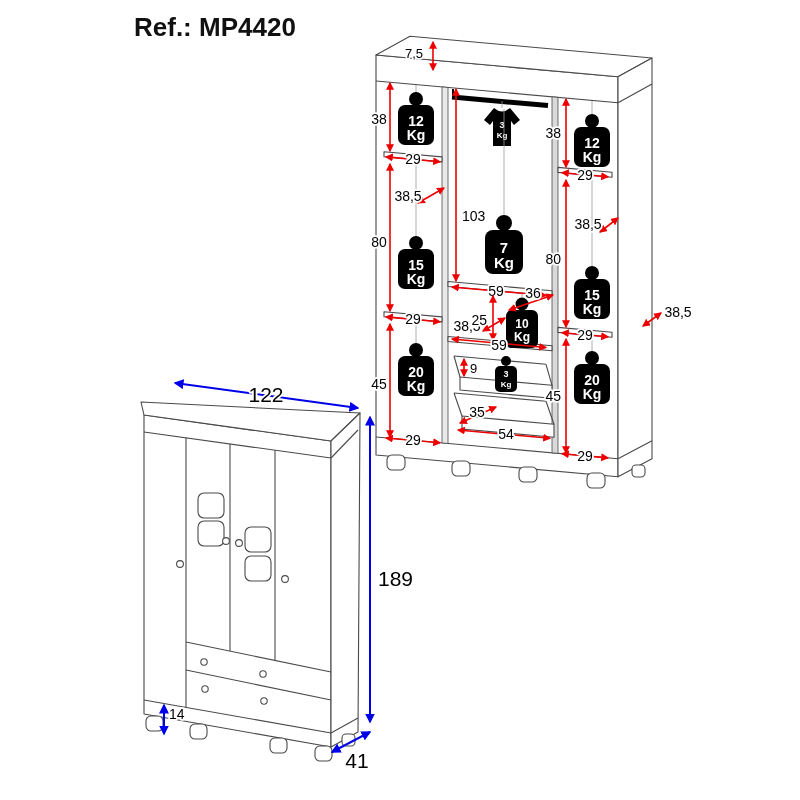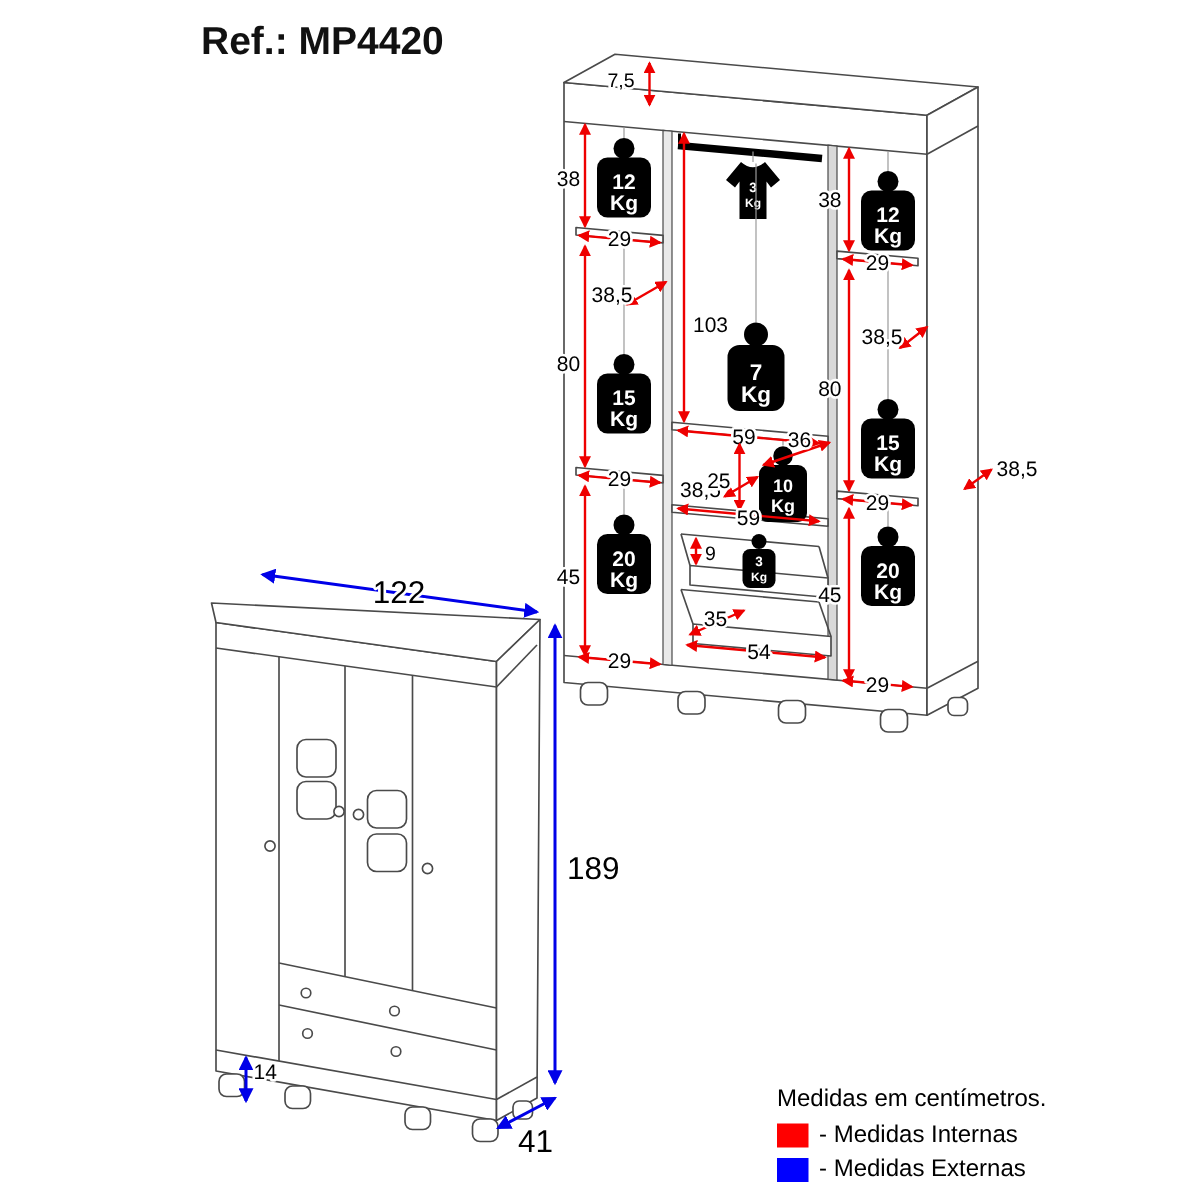--- a/index.html
+++ b/index.html
@@ -324,25 +324,14 @@
     <g>
       <line class="bd" x1="204" y1="380" x2="242" y2="360" marker-start="url(#ba)" marker-end="url(#ba)"></line>
       <text class="lab big" x="229" y="396">41</text>
     </g>
     <g>
       <line class="bd" x1="36" y1="333" x2="36" y2="362" marker-start="url(#ba)" marker-end="url(#ba)"></line>
       <text class="lab as" x="41" y="347">14</text>
     </g>
   </svg>
 
-  <div id="legend">
-    <div class="lg-title">Medidas em centímetros.</div>
-    <div class="lg-row">
-      <span class="lg-swatch lg-red"></span>
-      <span class="lg-label">- Medidas Internas</span>
-    </div>
-    <div class="lg-row">
-      <span class="lg-swatch lg-blue"></span>
-      <span class="lg-label">- Medidas Externas</span>
-    </div>
-  </div>
 
 </div>
 
 </body></html>

